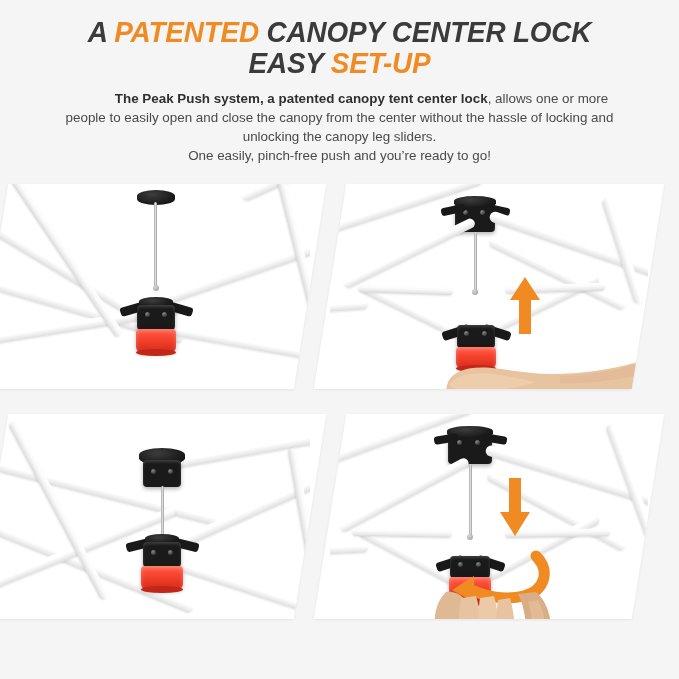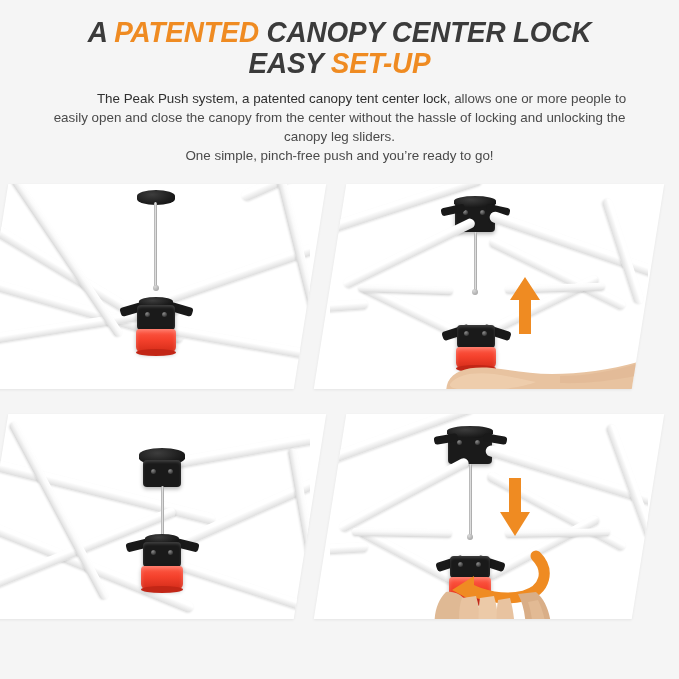--- a/index.html
+++ b/index.html
@@ -28,21 +28,21 @@
   .title .ln{display:block;white-space:nowrap;}
   .title .hl{color:#ef8b22;}
 
   .subtext{
     margin-top:11px;
     font-size:13.4px;
     line-height:1.42;
     color:#4a4a4a;
     padding:0 30px;
   }
-  .subtext .b{font-weight:normal;color:#2f2f2f;margin-left:44px;}
+  .subtext .b{font-weight:bold;color:#2f2f2f;margin-left:44px;}
 
   
   .grid{
     position:absolute;
     left:0;top:182px;
     width:679px;height:497px;
   }
   .panel{
     position:absolute;
     width:318px;height:205px;
@@ -126,21 +126,21 @@
 
 <div class="page">
 
   <div class="header">
     <div class="title">
       <span class="ln"><span>A </span><span class="hl">PATENTED</span><span> CANOPY CENTER LOCK</span></span>
       <span class="ln"><span>EASY </span><span class="hl">SET-UP</span></span>
     </div>
     <div class="subtext">
       <span class="b">The Peak Push system, a patented canopy tent center lock</span><span>, allows one or more people to easily open and close the canopy from the center without the hassle of locking and unlocking the canopy leg sliders.</span><br>
-      <span>One simple, pinch-free push and you’re ready to go!</span>
+      <span>One easily, pinch-free push and you’re ready to go!</span>
     </div>
   </div>
 
   <div class="grid">
 
     <div class="panel p-tl">
       <div class="panel-inner">
 
         <div class="tube" style="left:-40px;top:14px;width:250px;height:11px;transform:rotate(31deg);transform-origin:left center;"></div>
         <div class="tube" style="left:250px;top:8px;width:230px;height:11px;transform:rotate(-24deg);transform-origin:left center;"></div>

